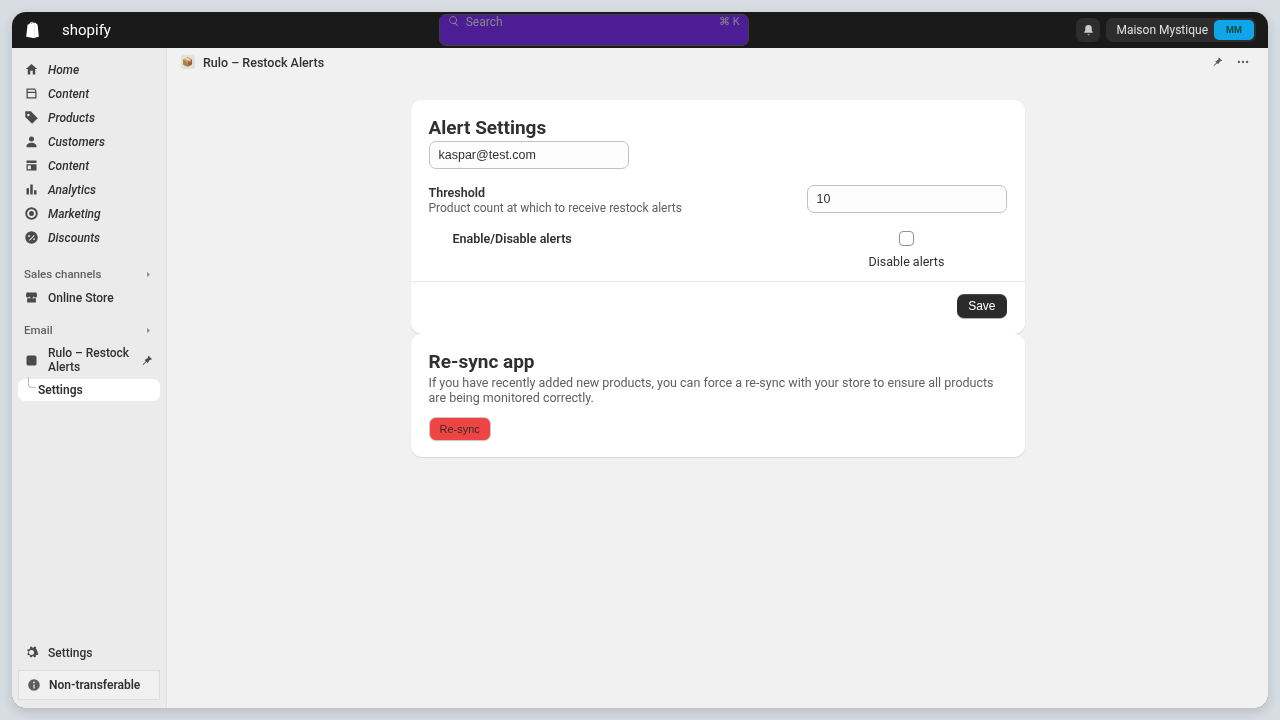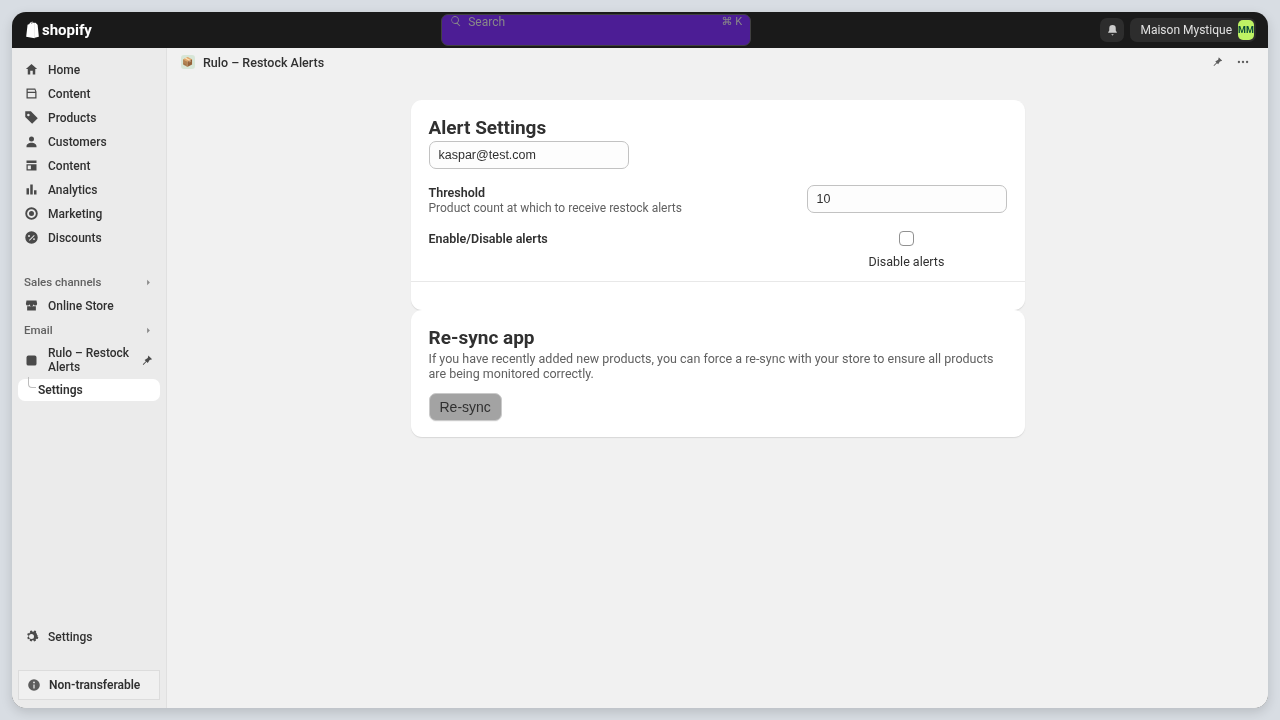--- a/index.html
+++ b/index.html
@@ -29,23 +29,23 @@
   height: 36px;
   display: flex;
   align-items: center;
   padding: 0 12px;
   flex-shrink: 0;
 }
 .logo {
   display: flex;
   align-items: center;
   color: #fff;
-  font-weight: 700;
+  font-weight: 400;
   font-size: 15px;
-  gap: 0;
+  gap: 20px;
 }
 .logo svg { fill: #fff; }
 .topbar-center {
   flex: 1;
   display: flex;
   justify-content: center;
 }
 .search-box {
   width: 310px;
   height: 32px;
@@ -80,24 +80,24 @@
   background: #2d2d2d;
   border-radius: 7px;
   display: flex;
   align-items: center;
   gap: 6px;
   padding: 0 2px 0 10px;
   color: #e0e0e0;
   font-size: 12px;
 }
 .store-avatar {
-  width: 16px;
+  width: 40px;
   height: 20px;
   border-radius: 5px;
-  background: #bef264;
+  background: #0ea5e9;
   color: #084c3a;
   font-size: 9px;
   font-weight: 700;
   display: flex;
   align-items: center;
   justify-content: center;
 }
 .body-area {
   flex: 1;
   background: #ebebeb;
@@ -105,21 +105,21 @@
   display: flex;
   overflow: hidden;
 }
 .sidebar {
   width: 154px;
   background: #ebebeb;
   display: flex;
   flex-direction: column;
   padding: 10px 6px 8px 6px;
 }
-.nav-section { margin-bottom: 20px; }
+.nav-section { margin-bottom: 4px; font-style: italic; }
 .nav-item {
   display: flex;
   align-items: center;
   gap: 9px;
   padding: 4px 6px;
   border-radius: 7px;
   color: #303030;
   font-size: 12px;
   font-weight: 500;
   cursor: pointer;
@@ -127,20 +127,21 @@
 }
 .nav-item svg { width: 15px; height: 15px; fill: #4a4a4a; flex-shrink: 0; }
 .nav-heading {
   display: flex;
   align-items: center;
   justify-content: space-between;
   font-size: 11.5px;
   font-weight: 500;
   color: #616161;
   padding: 5px 6px;
+  margin-top: 8px;
 }
 .nav-heading svg { width: 11px; height: 11px; fill: #8a8a8a; }
 .nav-subitem {
   padding: 4px 6px 4px 20px;
   font-size: 12px;
   color: #303030;
   border-radius: 7px;
   margin-bottom: 1px;
   position: relative;
   font-weight: 500;
@@ -161,21 +162,21 @@
   border-bottom-left-radius: 4px;
 }
 .nav-item.app-item {
   justify-content: space-between;
 }
 .nav-item.app-item .app-left { display:flex; align-items:center; gap:9px; }
 .pin-small { width: 12px; height:12px; fill:#757575; }
 .sidebar-spacer { flex: 1; }
 .sidebar-bottom .nav-item { font-weight: 500; }
 .non-transfer {
-  margin-top: 22px;
+  margin-top: 6px;
   background: #f0f0f0;
   border: 1px solid #dcdcdc;
   border-radius: 0;
   padding: 7px 8px;
   display: flex;
   align-items: center;
   gap: 8px;
   font-size: 12px;
   font-weight: 600;
   color: #303030;
@@ -277,26 +278,26 @@
   color:#fff;
   border:none;
   border-radius:7px;
   padding: 5px 11px;
   font-size:12px;
   font-weight:500;
   cursor:pointer;
   box-shadow: inset 0 1px 0 rgba(255,255,255,0.15), 0 1px 0 rgba(0,0,0,0.3);
 }
 .btn-secondary {
-  background:#a3a3a3;
+  background:#ef4444;
   color:#303030;
   border:1px solid #cacaca;
   border-radius:7px;
   padding:5px 10px;
-  font-size:14px;
+  font-size:11px;
   font-weight:500;
   cursor:pointer;
   box-shadow: 0 1px 0 rgba(0,0,0,0.04);
 }
 </style>
 </head>
 <body>
 
 <div class="outer-frame">
 <div class="app-window">
@@ -468,33 +469,36 @@
           <div class="form-row">
             <div class="label-side">
               <div class="lbl">Threshold</div>
               <div class="help">Product count at which to receive restock alerts</div>
             </div>
             <div class="input-side">
               <input type="text" value="10" style="">
             </div>
           </div>
 
-          <div class="form-row" style="margin-bottom:12px;">
+          <div class="form-row" style="margin-bottom:12px;margin-left:24px;">
             <div class="label-side">
               <div class="lbl">Enable/Disable alerts</div>
             </div>
             <div class="input-side">
               <label class="checkbox-wrap">
                 <input type="checkbox" style="">
                 <span>Disable alerts</span>
               </label>
             </div>
           </div>
 
           <hr class="card-divider">
+          <div class="card-actions">
+            <button class="btn-primary">Save</button>
+          </div>
         </div>
 
         <div class="card">
           <h2>Re-sync app</h2>
           <div class="subtitle" style="margin-bottom:12px;">If you have recently added new products, you can force a re-sync with your store to ensure all products are being monitored correctly.</div>
           <button class="btn-secondary">Re-sync</button>
         </div>
       </div>
     </div>
   </div>

